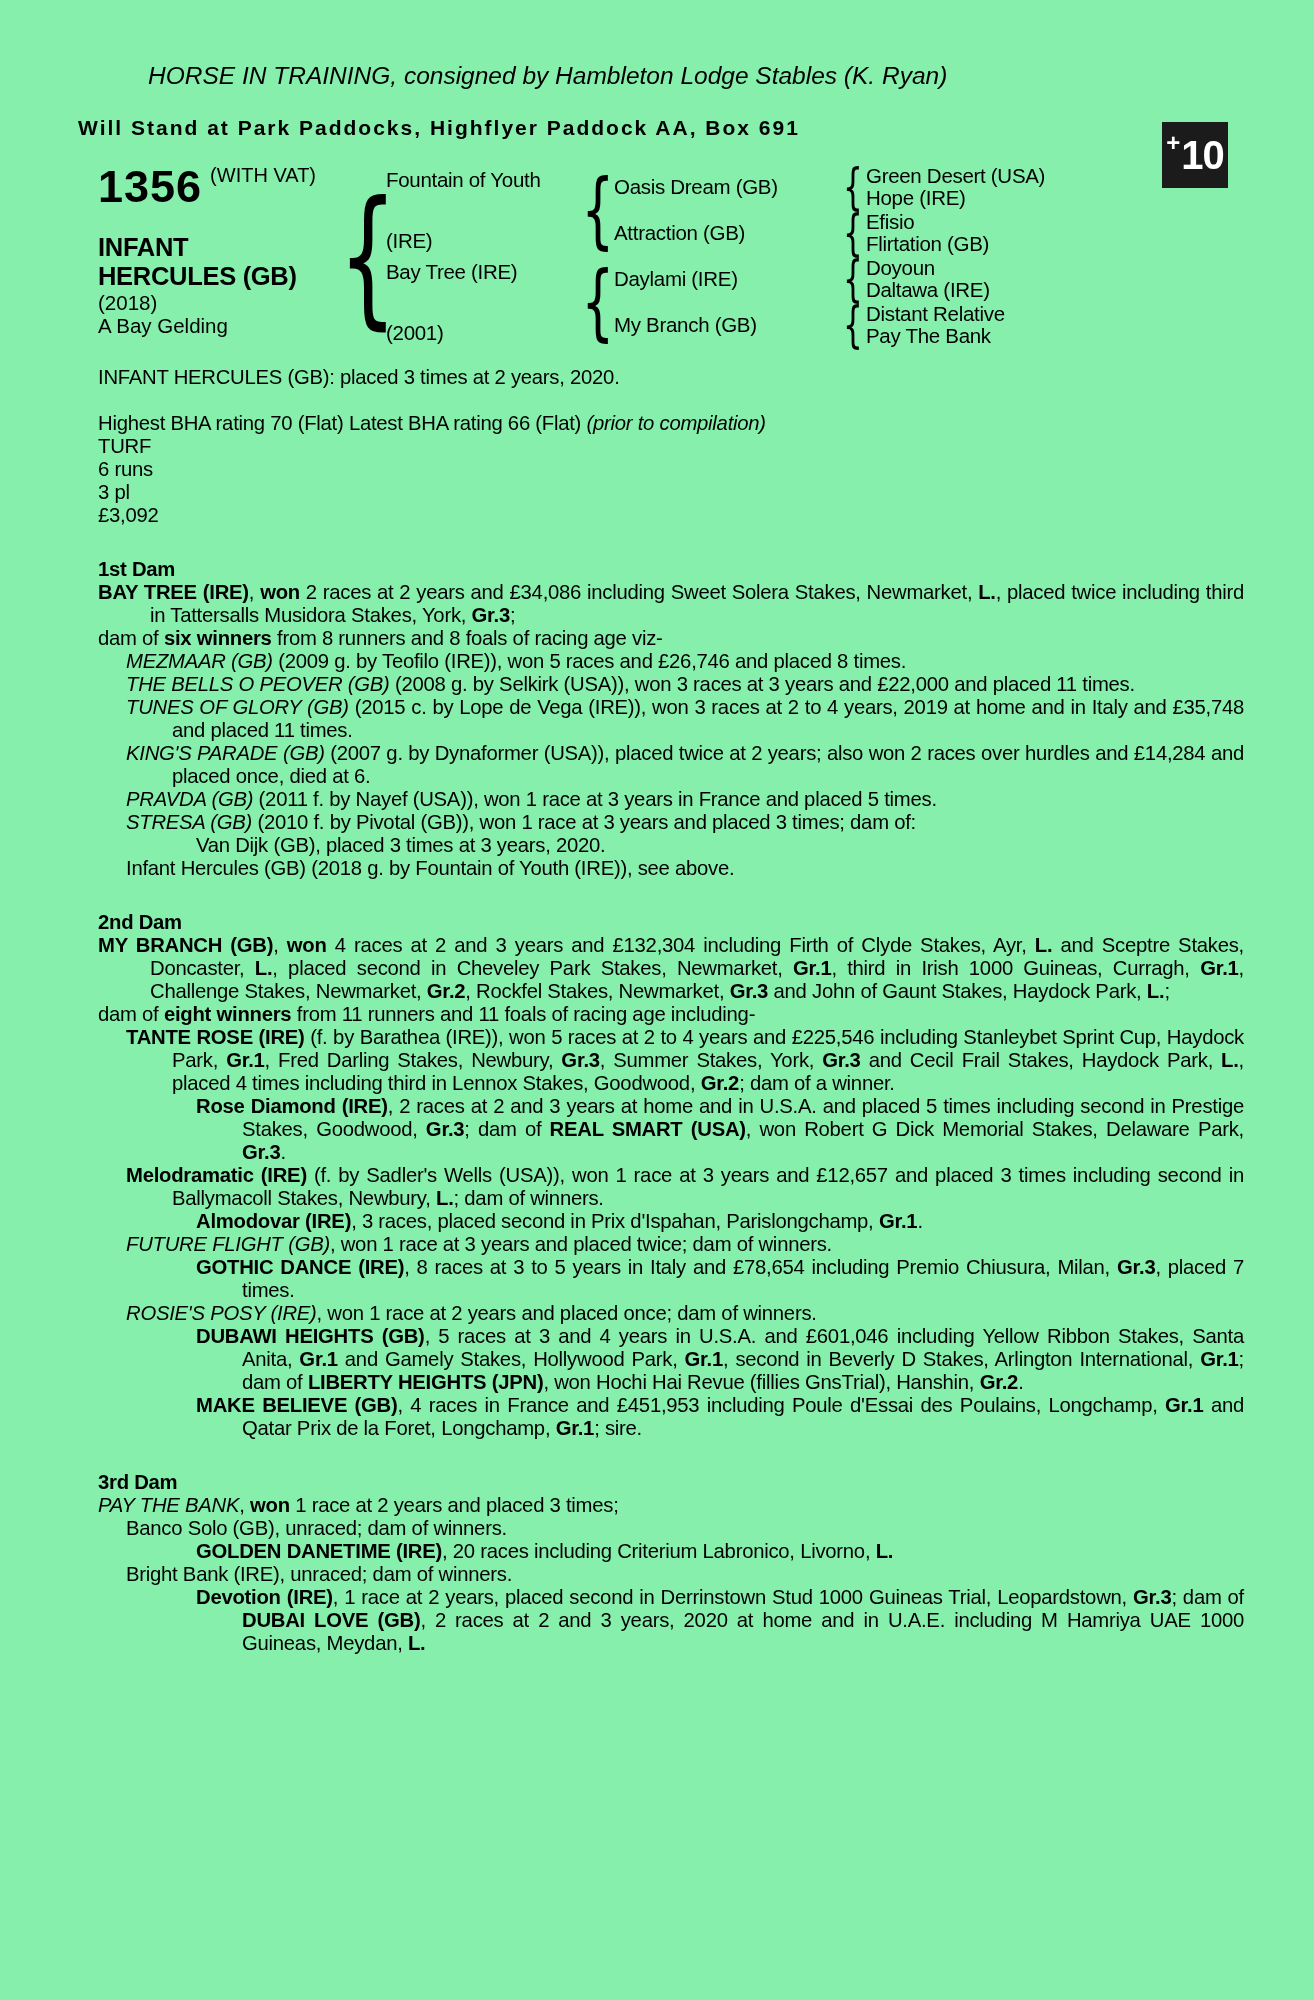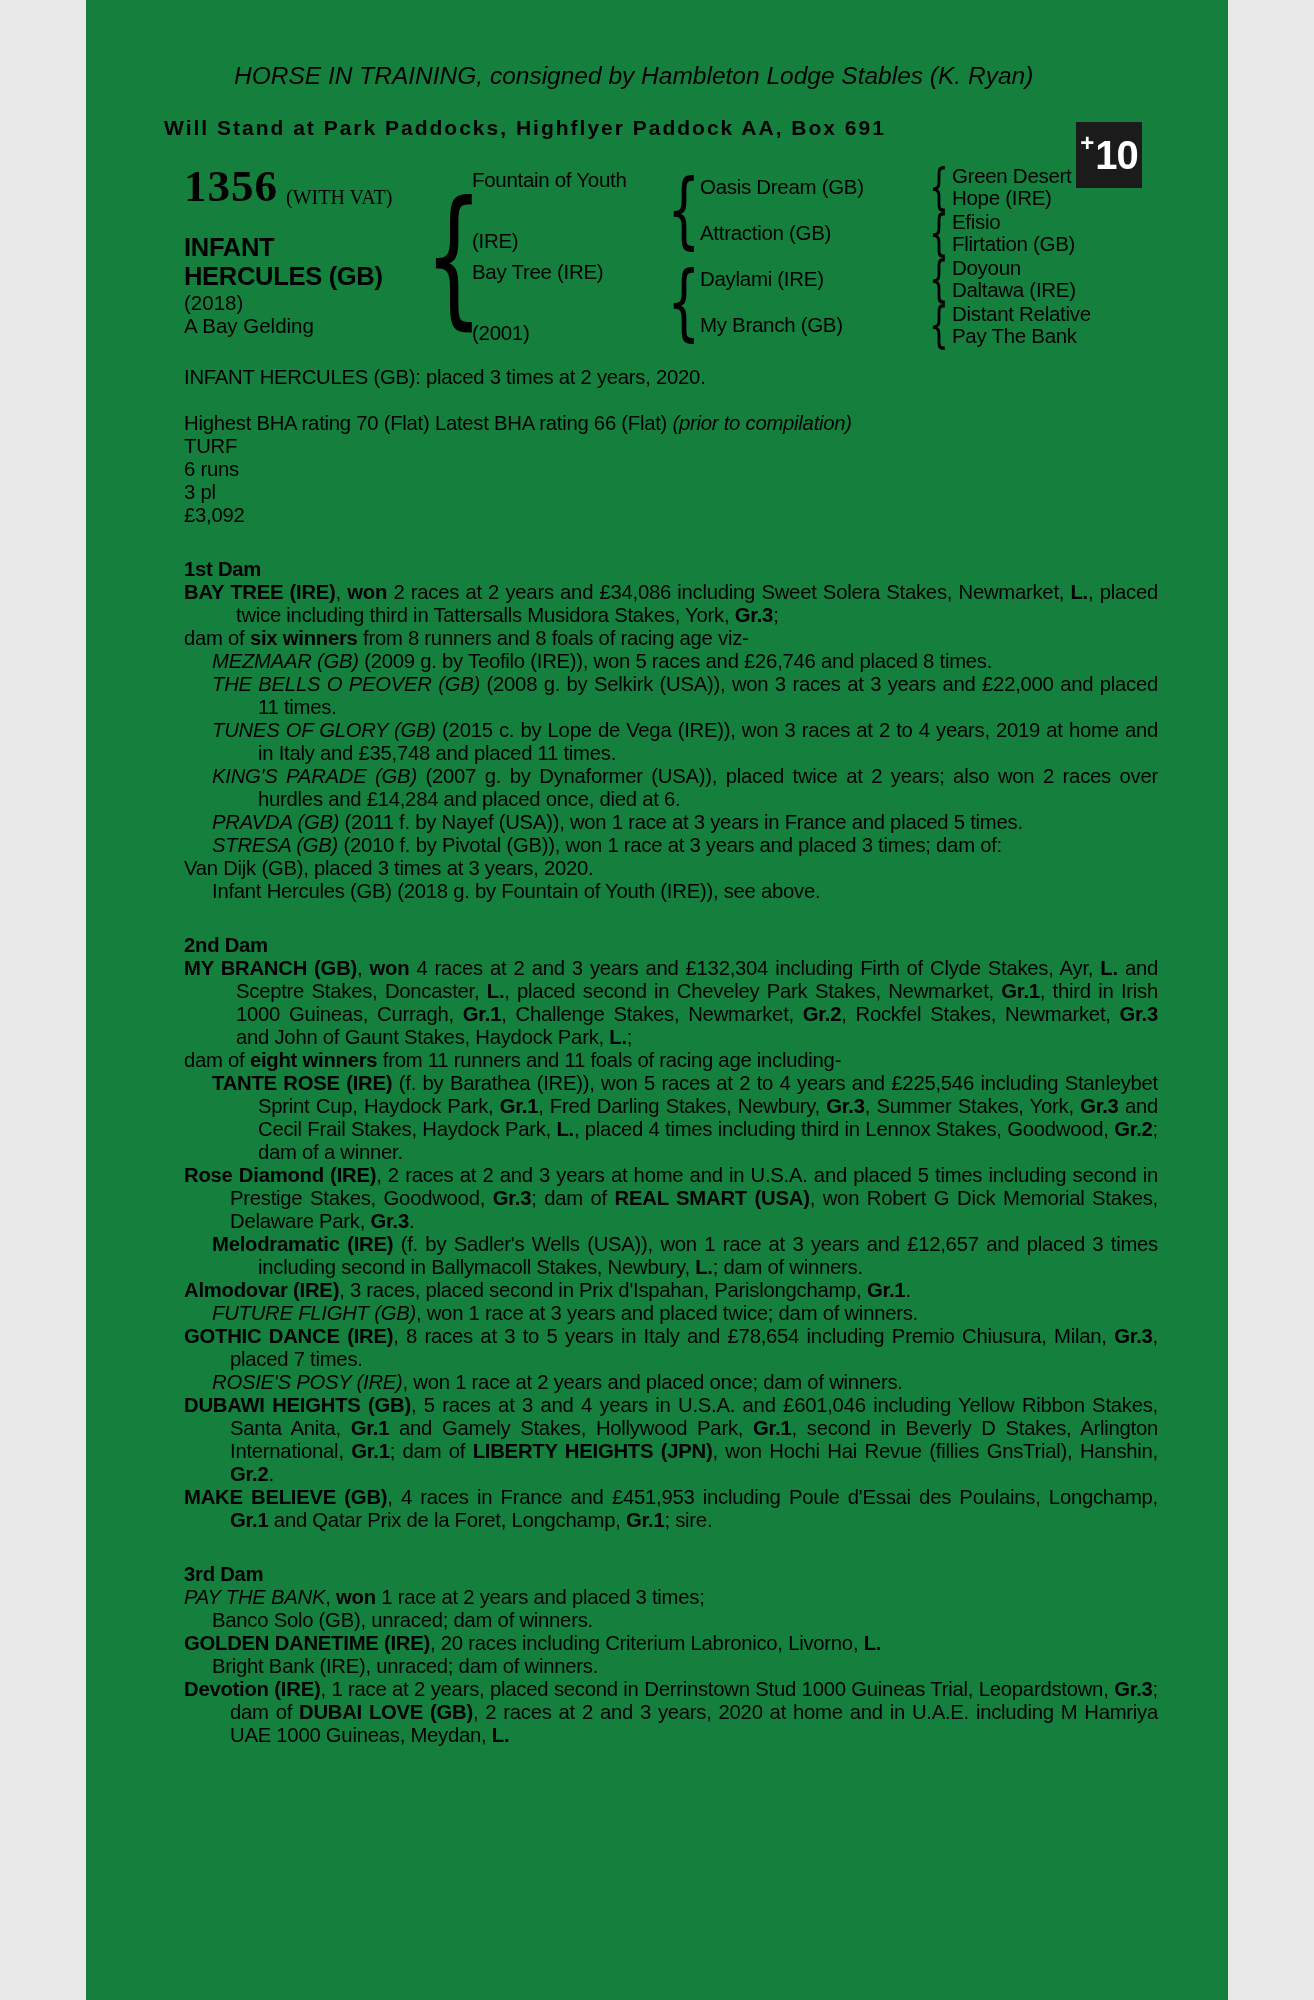--- a/index.html
+++ b/index.html
@@ -1,20 +1,20 @@
 <!DOCTYPE html>
 <html><head>
 <meta charset="utf-8">
 <style>
   html,body{margin:0;padding:0;background:#e8e8e8;}
   .page{
     position:relative;
-    width:1142px;height:2000px;
+    width:1314px;height:2000px;
     margin:0 auto;
-    background:#15803d;
+    background:#86efac;
     color:#000;
     font-family:"Liberation Sans", sans-serif;
     box-sizing:border-box;
     padding:48px 70px 40px 98px;
     overflow:hidden;
   }
   
   .title{
     font-style:italic;
     font-size:24.5px;
@@ -35,21 +35,21 @@
     background:#1b1b1b;
     color:#fff;
     display:flex;align-items:center;justify-content:center;
     font-weight:bold;
   }
   .badge .plus{font-size:24px;position:relative;top:-12px;margin-right:1px;}
   .badge .num{font-size:40px;letter-spacing:-1px;}
   
   .ped{display:flex;margin-top:24px;}
   .ped-lot{width:252px;flex:none;}
-  .lot-line{display:flex;align-items:flex-end;font-family:Liberation Serif, serif;}
+  .lot-line{display:flex;align-items:flex-start;}
   .lot-no{font-weight:bold;font-size:45px;letter-spacing:1px;line-height:1;}
   .vat{font-size:20px;margin-left:8px;}
   .lot-name{font-weight:bold;font-size:25.5px;line-height:29px;letter-spacing:-0.3px;}
   .lot-name.first{margin-top:24px;}
   .lot-sub{font-size:20.5px;line-height:23px;}
   .gencol{flex:none;font-size:20.5px;letter-spacing:-0.3px;}
   .gen1{width:196px;}
   .g1cell{height:92px;display:flex;flex-direction:column;justify-content:center;line-height:23px;gap:38px;}
   .gen2{width:226px;}
   .g2cell{height:46px;display:flex;align-items:center;line-height:22px;}
@@ -78,21 +78,21 @@
   .rating .ri{font-style:italic;}
   .stats{display:flex;flex-direction:column;}
   .stats .c1{width:148px;}
   .stats .c2{width:140px;}
   .stats .c3{width:76px;}
   
   .sec-heading{font-weight:bold;margin-top:31px;}
   .para{text-align:justify;}
   .ind0{padding-left:52px;text-indent:-52px;}
   .ind1{margin-left:28px;padding-left:46px;text-indent:-46px;}
-  .ind2{padding-left:46px;text-indent:-46px;}
+  .ind2{margin-left:98px;padding-left:46px;text-indent:-46px;}
   .b{font-weight:bold;}
   .it{font-style:italic;}
 </style>
 </head>
 <body>
 
 <div class="page">
 
   <div class="title">HORSE IN TRAINING, consigned by Hambleton Lodge Stables (K. Ryan)</div>
 

